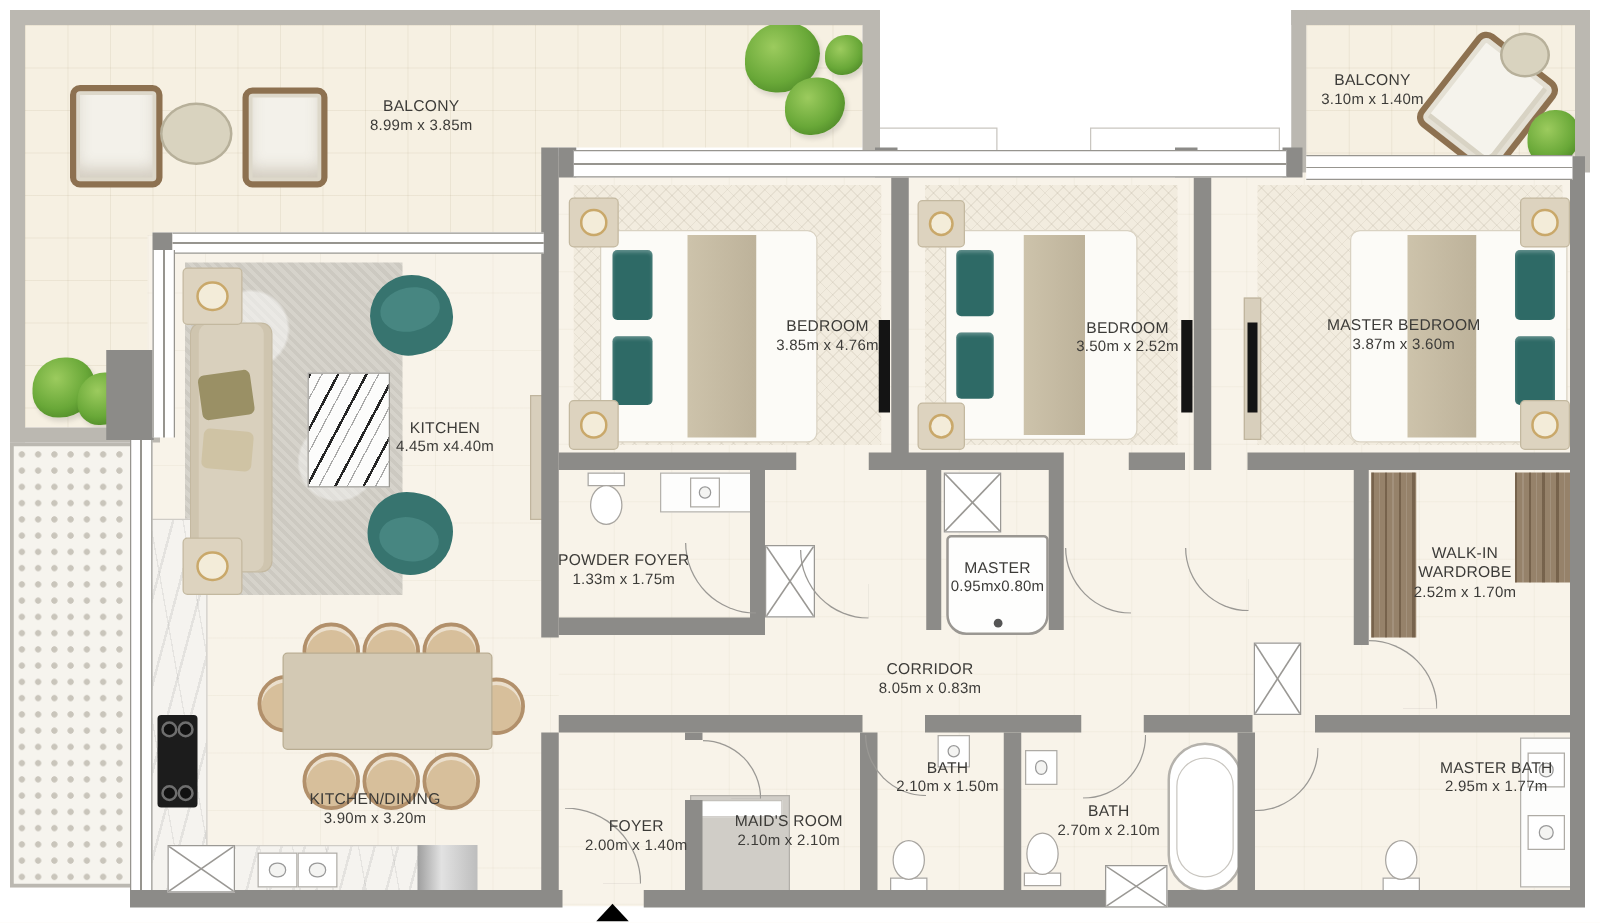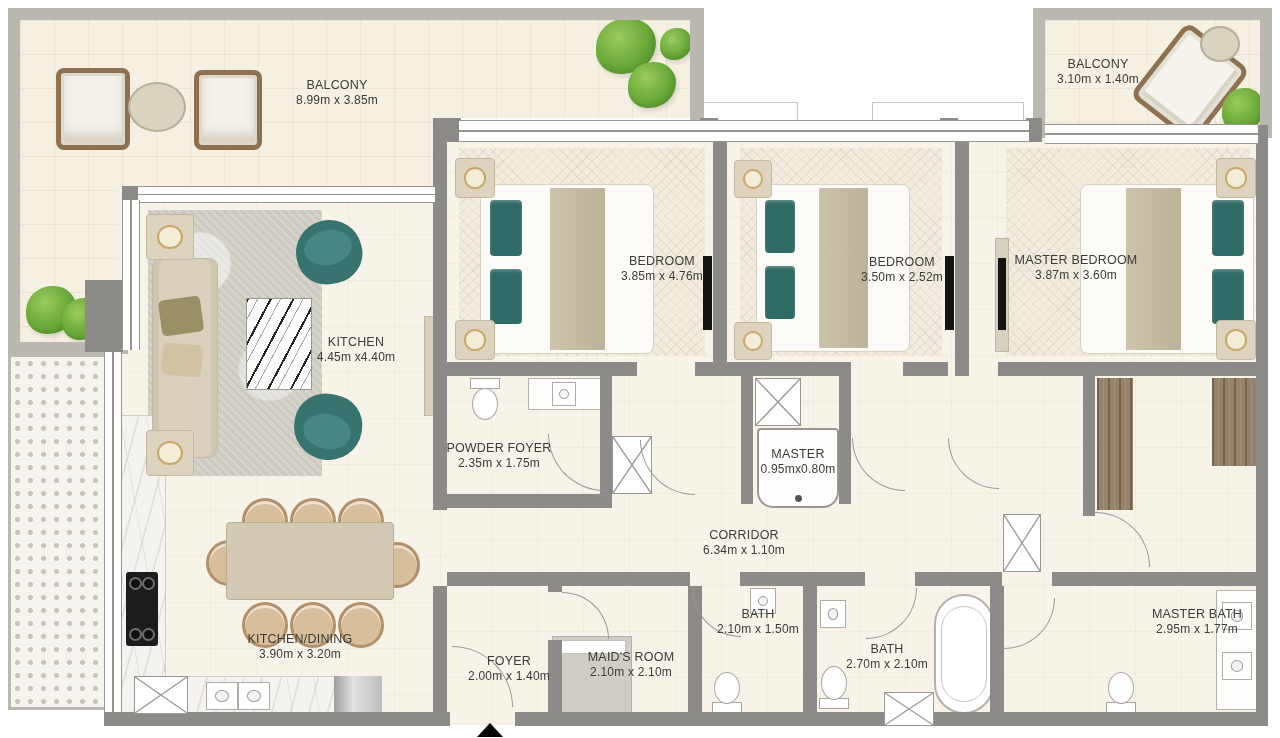--- a/index.html
+++ b/index.html
@@ -306,35 +306,39 @@
     <span class="dm">4.45m x4.40m</span>
   </div>
   <div class="lbl" style="left:662px;top:269px">
     <span class="nm">BEDROOM</span>
     <span class="dm">3.85m x 4.76m</span>
   </div>
   <div class="lbl" style="left:902px;top:270px">
     <span class="nm">BEDROOM</span>
     <span class="dm">3.50m x 2.52m</span>
   </div>
-  <div class="lbl" style="left:1076px;top:268px">
+  <div class="lbl" style="left:1123px;top:268px">
     <span class="nm">MASTER BEDROOM</span>
     <span class="dm">3.87m x 3.60m</span>
   </div>
   <div class="lbl" style="left:499px;top:456px">
     <span class="nm">POWDER FOYER</span>
-    <span class="dm">2.35m x 1.75m</span>
+    <span class="dm">1.33m x 1.75m</span>
   </div>
   <div class="lbl" style="left:798px;top:462px">
     <span class="nm">MASTER</span>
     <span class="dm">0.95mx0.80m</span>
   </div>
   <div class="lbl" style="left:744px;top:543px">
     <span class="nm">CORRIDOR</span>
-    <span class="dm">6.34m x 1.10m</span>
+    <span class="dm">8.05m x 0.83m</span>
+  </div>
+  <div class="lbl wrap" style="left:1172px;top:458px">
+    <span class="nm">WALK-IN WARDROBE</span>
+    <span class="dm">2.52m x 1.70m</span>
   </div>
   <div class="lbl" style="left:300px;top:647px">
     <span class="nm">KITCHEN/DINING</span>
     <span class="dm">3.90m x 3.20m</span>
   </div>
   <div class="lbl" style="left:509px;top:669px">
     <span class="nm">FOYER</span>
     <span class="dm">2.00m x 1.40m</span>
   </div>
   <div class="lbl" style="left:631px;top:665px">

